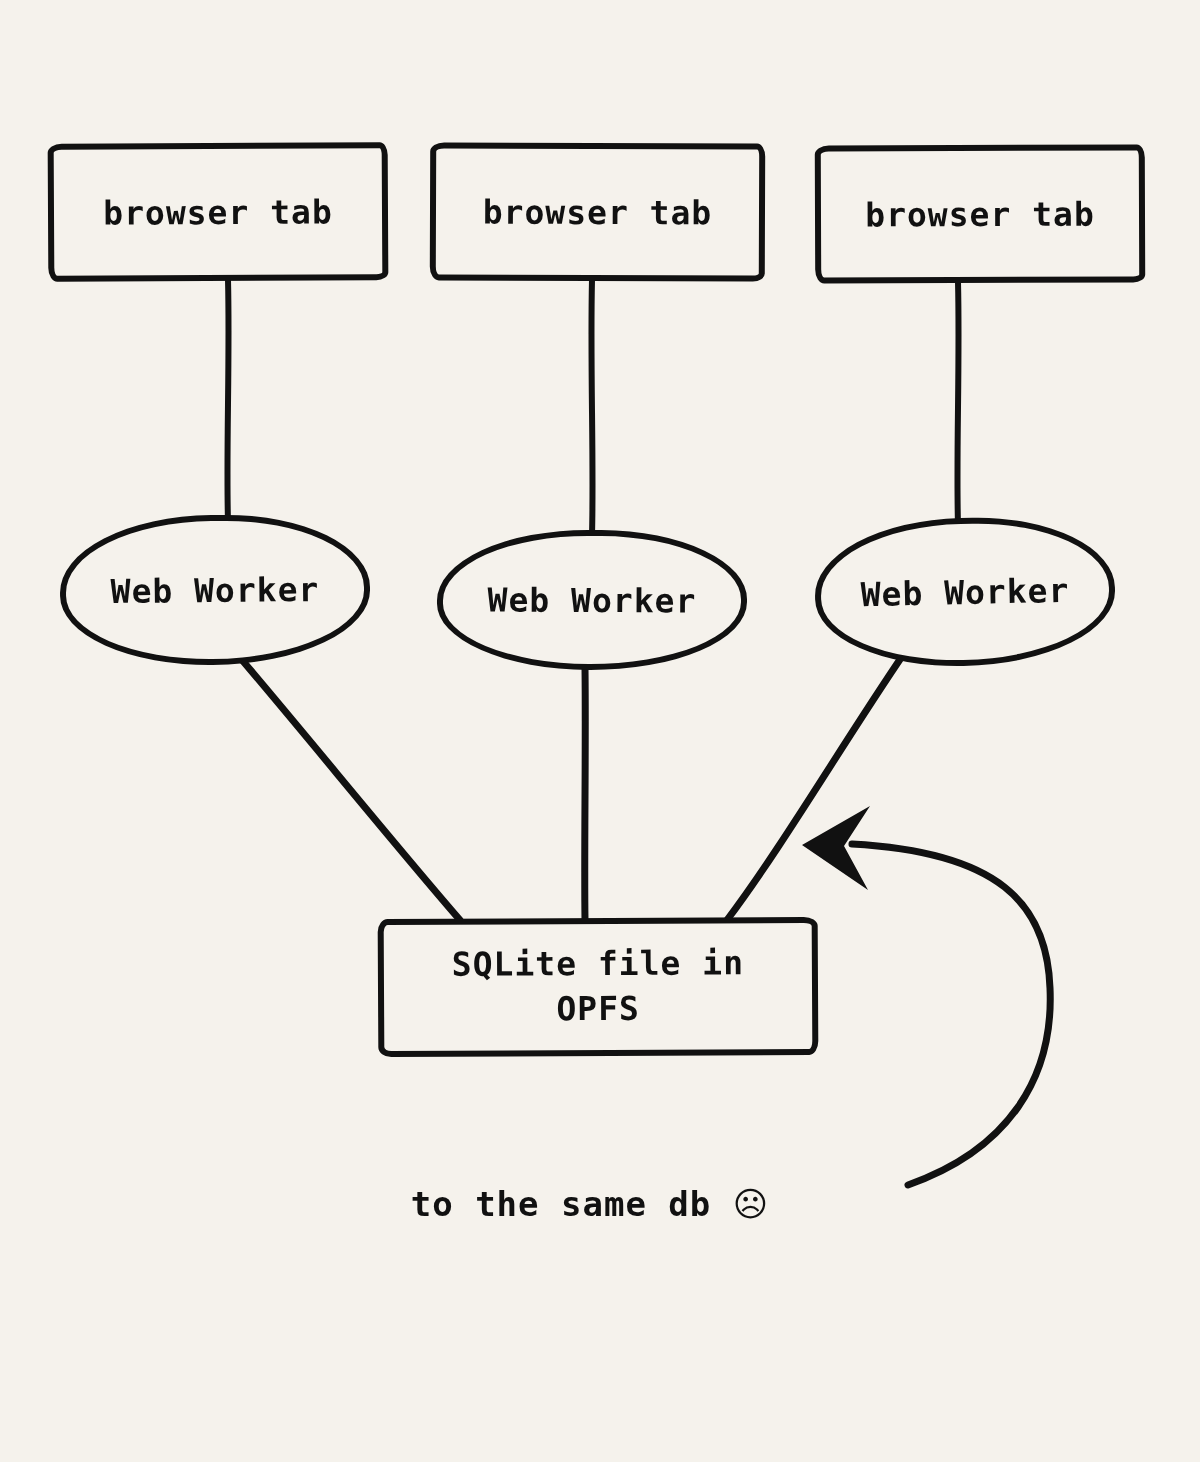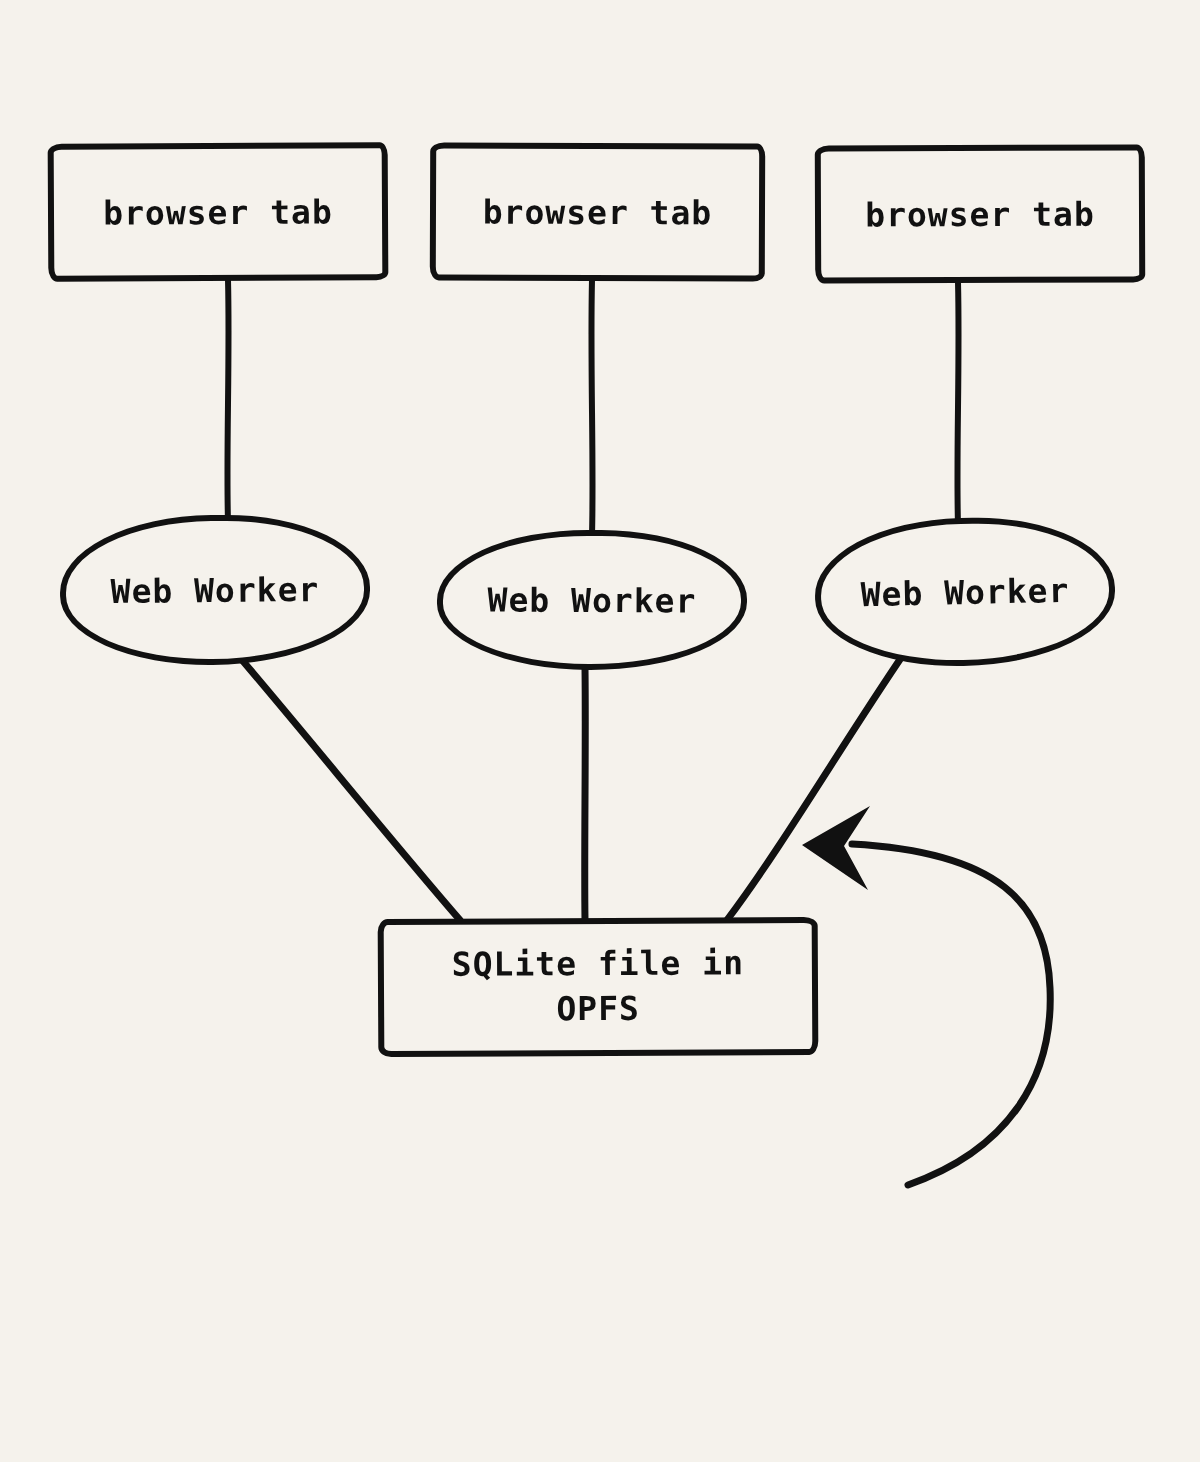--- a/index.html
+++ b/index.html
@@ -111,15 +111,19 @@
   <div class="node worker-ellipse worker-3">
     <span>Web Worker</span>
   </div>
 
   <div class="node db-box">
     <span>SQLite file in</span>
     <span>OPFS</span>
   </div>
 
   <div class="caption">
+    <div>
+      <span>to the same db</span>
+      <span class="emoji">☹</span>
+    </div>
   </div>
 
 </div>
 
 </body></html>

